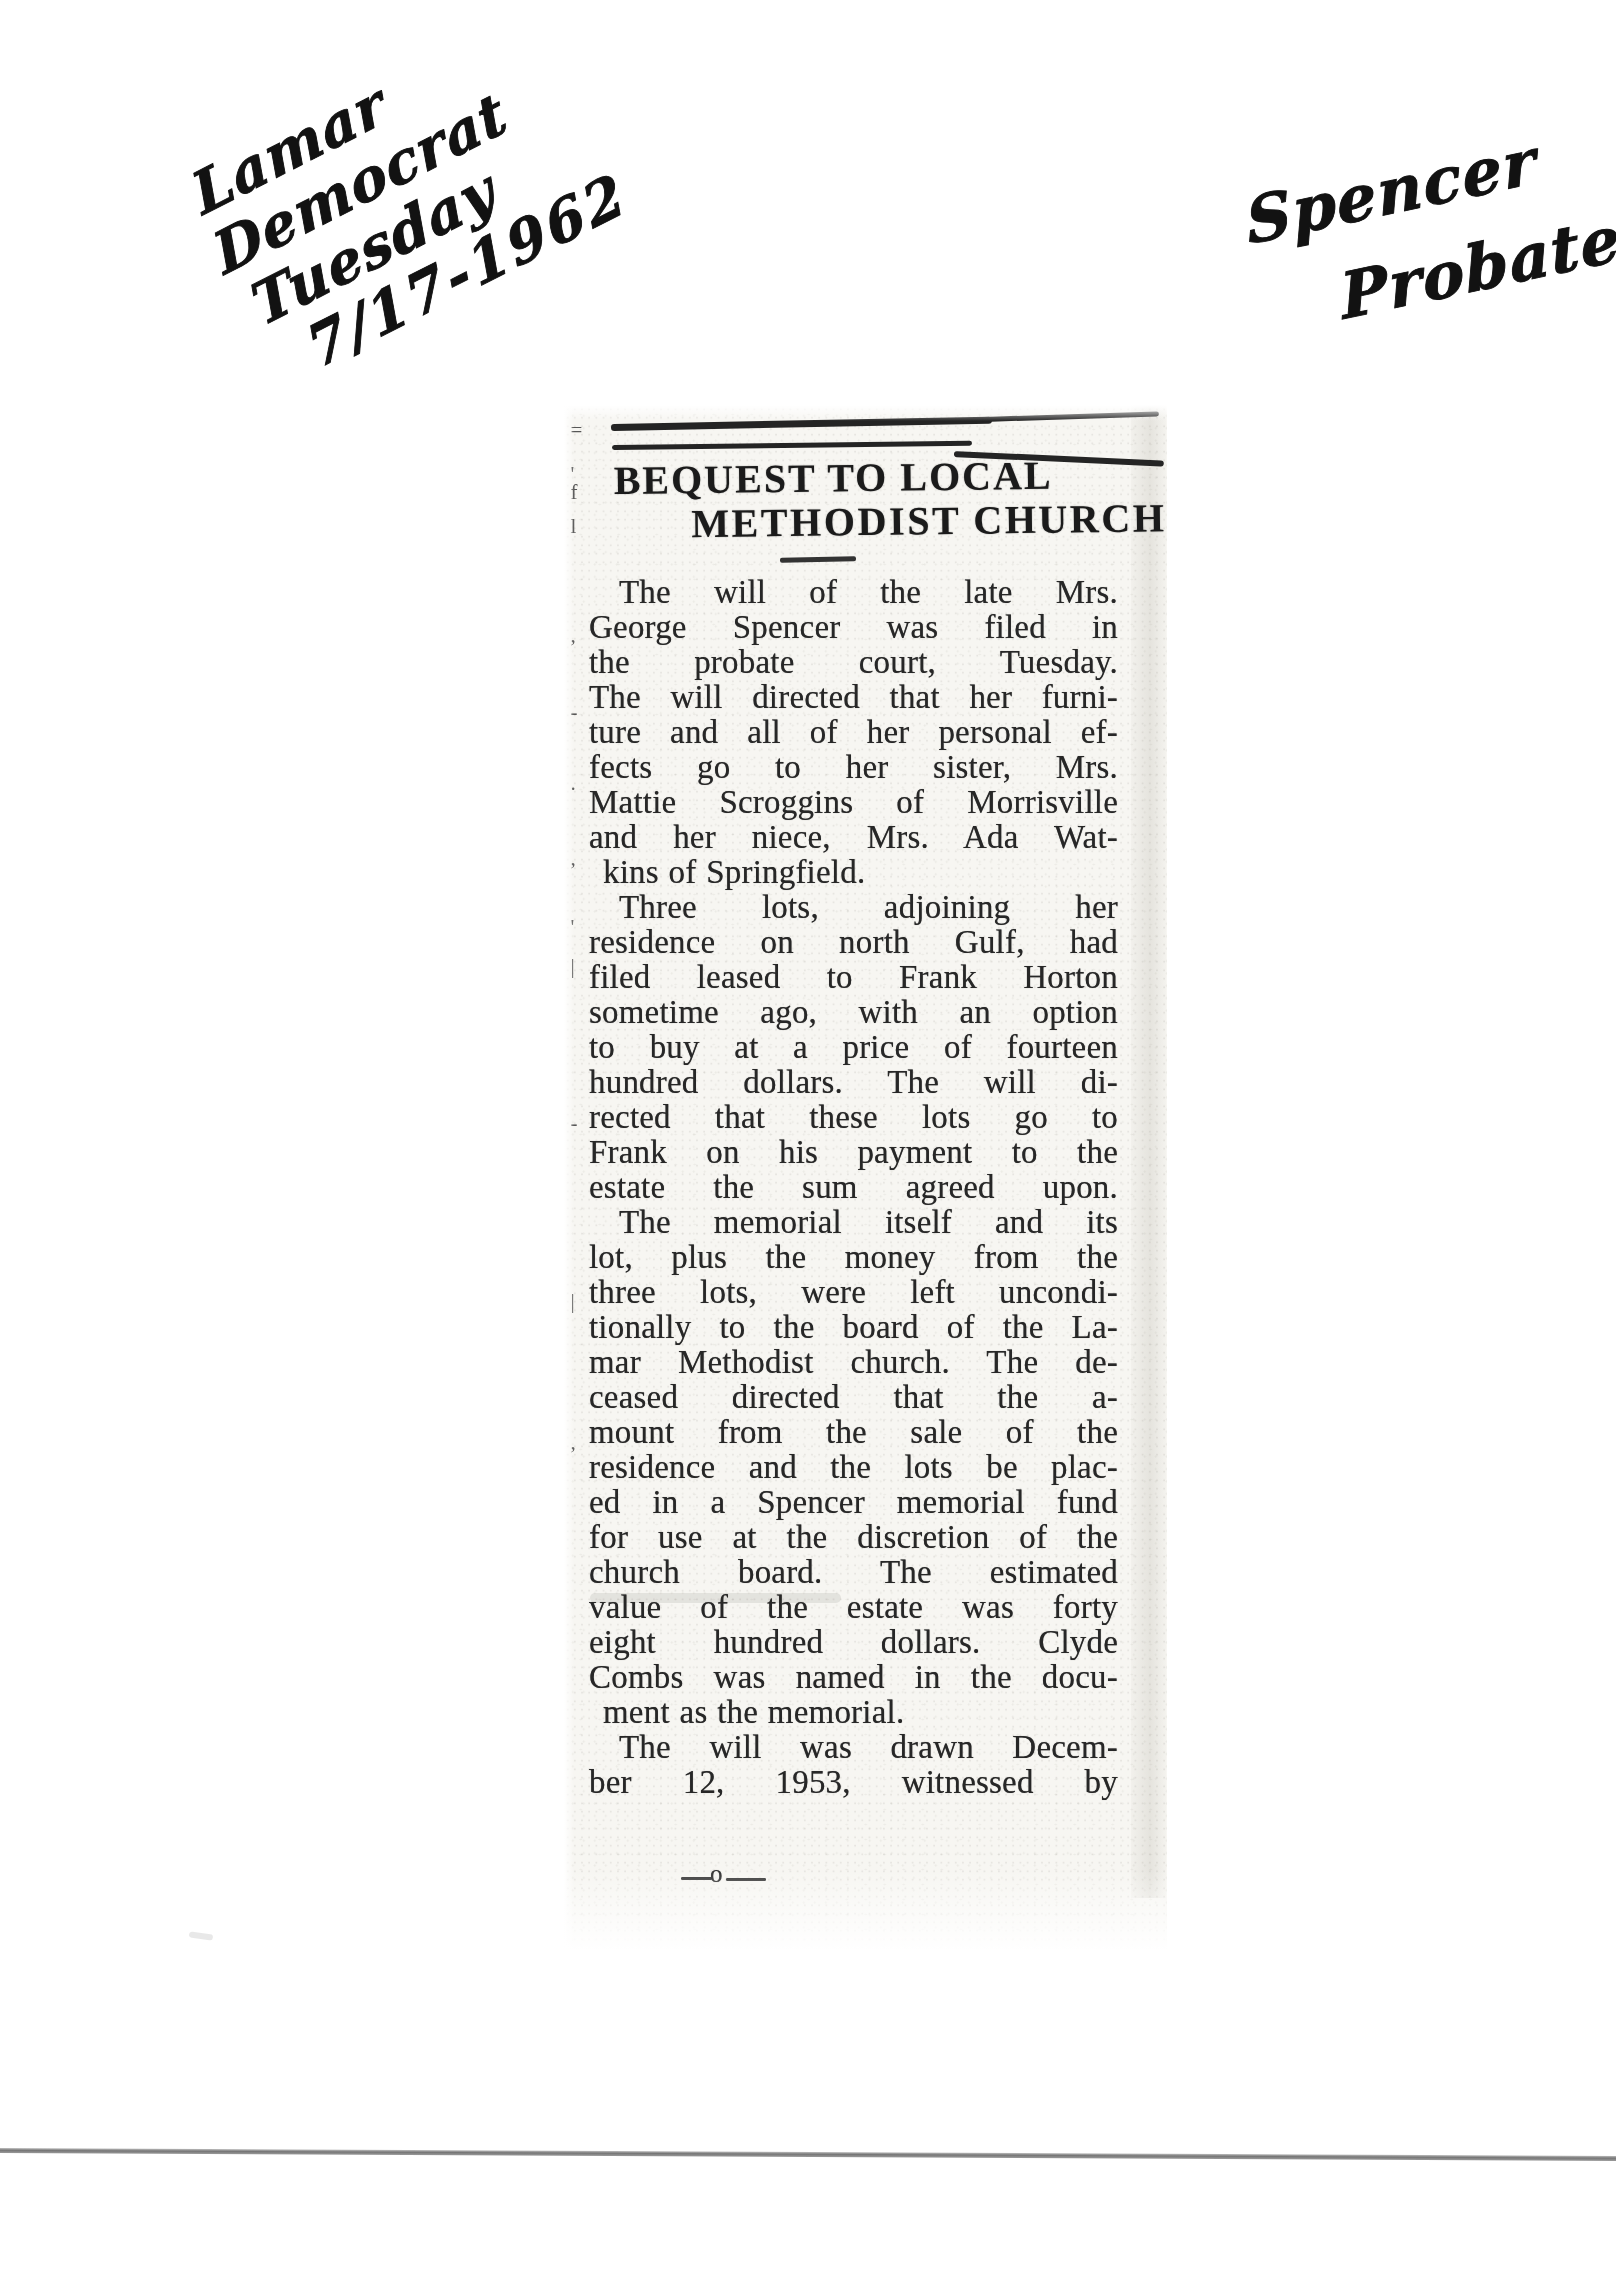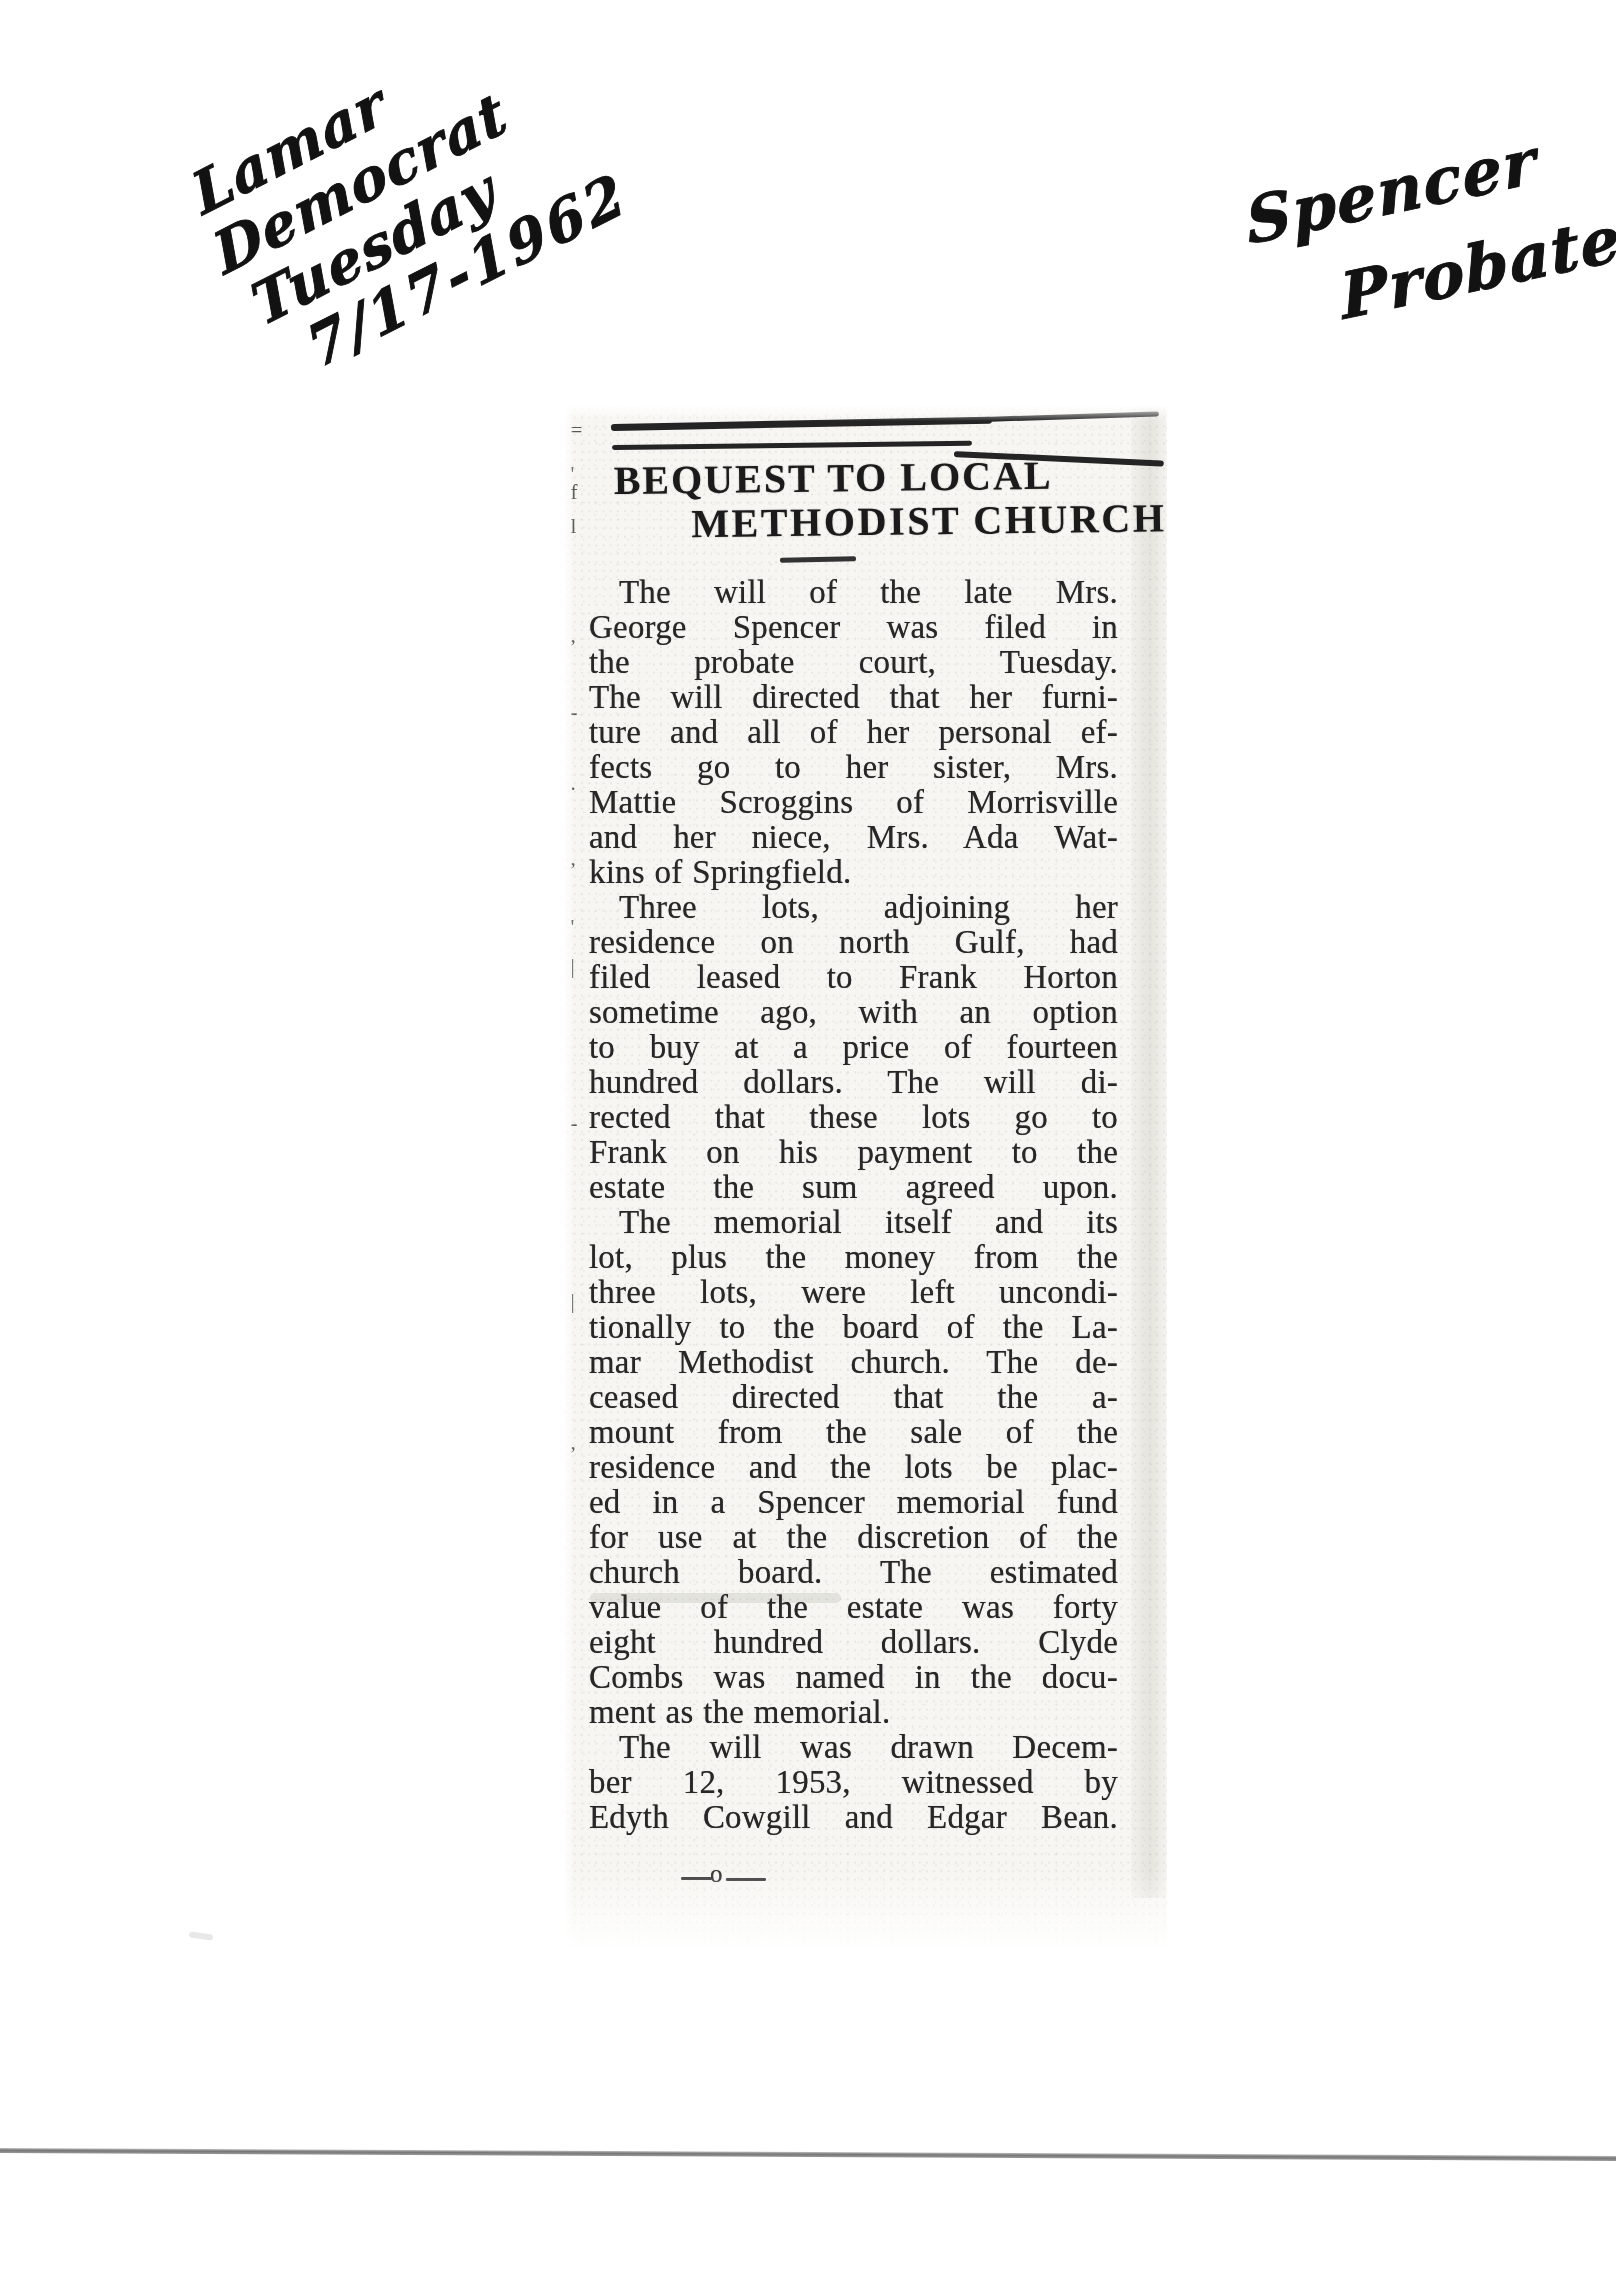--- a/index.html
+++ b/index.html
@@ -47,21 +47,21 @@
   .hl1{margin-left:50px;font-size:40px;line-height:42px;letter-spacing:2px;white-space:nowrap;}
   .hl2{margin-left:127px;font-size:40px;line-height:42px;letter-spacing:2.6px;margin-top:2px;white-space:nowrap;}
   .subrule{position:absolute;left:216px;top:152px;width:76px;height:4.6px;background:#333;
     border-radius:2px;transform:rotate(-1.2deg);}
 
   .article{position:absolute;left:25px;top:170px;width:529px;color:#272727;
     text-shadow:0 0 0.7px rgba(30,30,30,.65);letter-spacing:0.2px;word-spacing:1.3px;}
   .article .line{font-size:33px;line-height:35px;height:35px;
     text-align:justify;text-align-last:justify;white-space:normal;}
   .article .indent{padding-left:30px;}
-  .article .short{text-align-last:left;}
+  .article .short{text-align-last:left;margin-left:14px;}
 
   .mark{position:absolute;left:6.5px;font-size:21px;color:#3c3c3c;opacity:.85;line-height:1;}
 
   .smear{position:absolute;left:26px;top:1188px;width:251px;height:10.4px;
     background:rgba(60,58,50,.10);border-radius:5.2px;}
 
   .ed{position:absolute;background:#3a3a3a;height:3.3px;border-radius:1.3px;}
   .ed-l{left:117px;top:1472px;width:31px;}
   .ed-r{left:162px;top:1473px;width:40px;}
   .ed-o{position:absolute;left:146px;top:1455px;font-size:25px;color:#303030;
@@ -134,21 +134,20 @@
         <div class="line">residence and the lots be plac-</div>
         <div class="line">ed in a Spencer memorial fund</div>
         <div class="line">for use at the discretion of the</div>
         <div class="line">church board. The estimated</div>
         <div class="line">value of the estate was forty</div>
         <div class="line">eight hundred dollars. Clyde</div>
         <div class="line">Combs was named in the docu-</div>
         <div class="line short">ment as the memorial.</div>
         <div class="line indent">The will was drawn Decem-</div>
         <div class="line">ber 12, 1953, witnessed by</div>
-        <div class="line">Edyth Cowgill and Edgar Bean.</div>
       </div>
 
     <div id="margin-marks">
         <span class="mark" style="top: 15px;">=</span>
         <span class="mark" style="top: 59px;">'</span>
         <span class="mark" style="top: 77px;">f</span>
         <span class="mark" style="top: 111px;">l</span>
         <span class="mark" style="top: 220px;">,</span>
         <span class="mark" style="top: 297px;">-</span>
         <span class="mark" style="top: 368px;">.</span>

